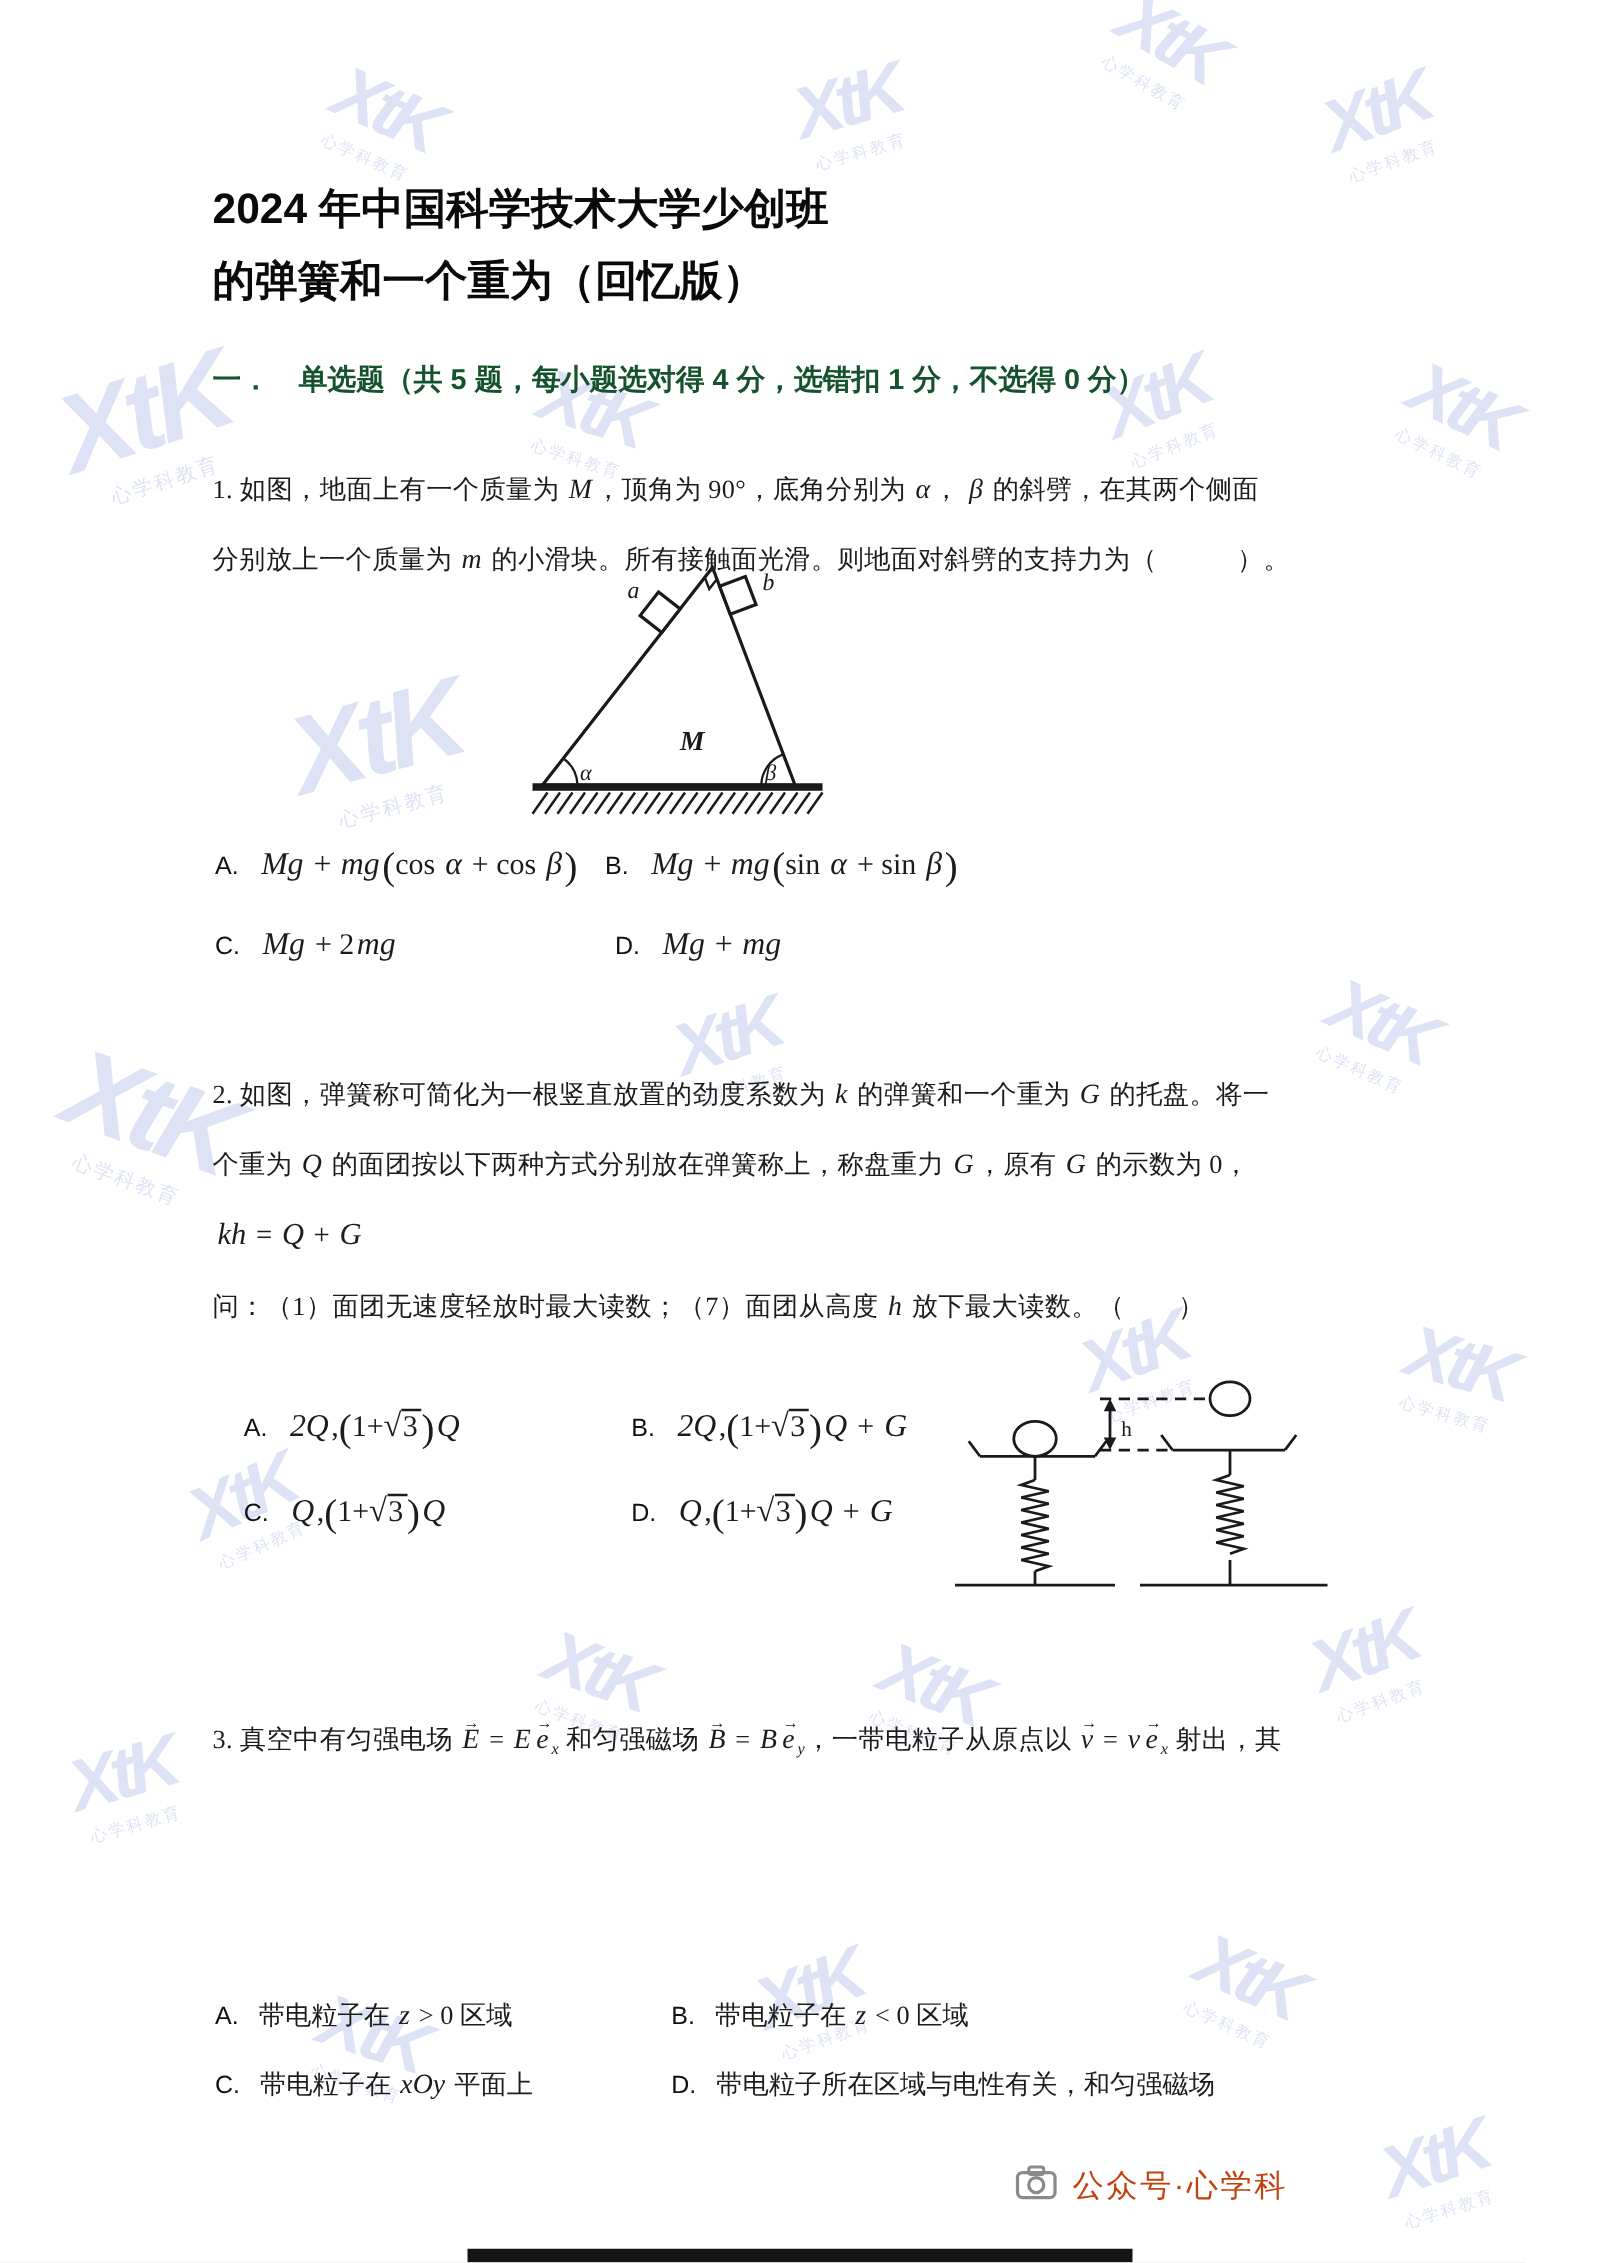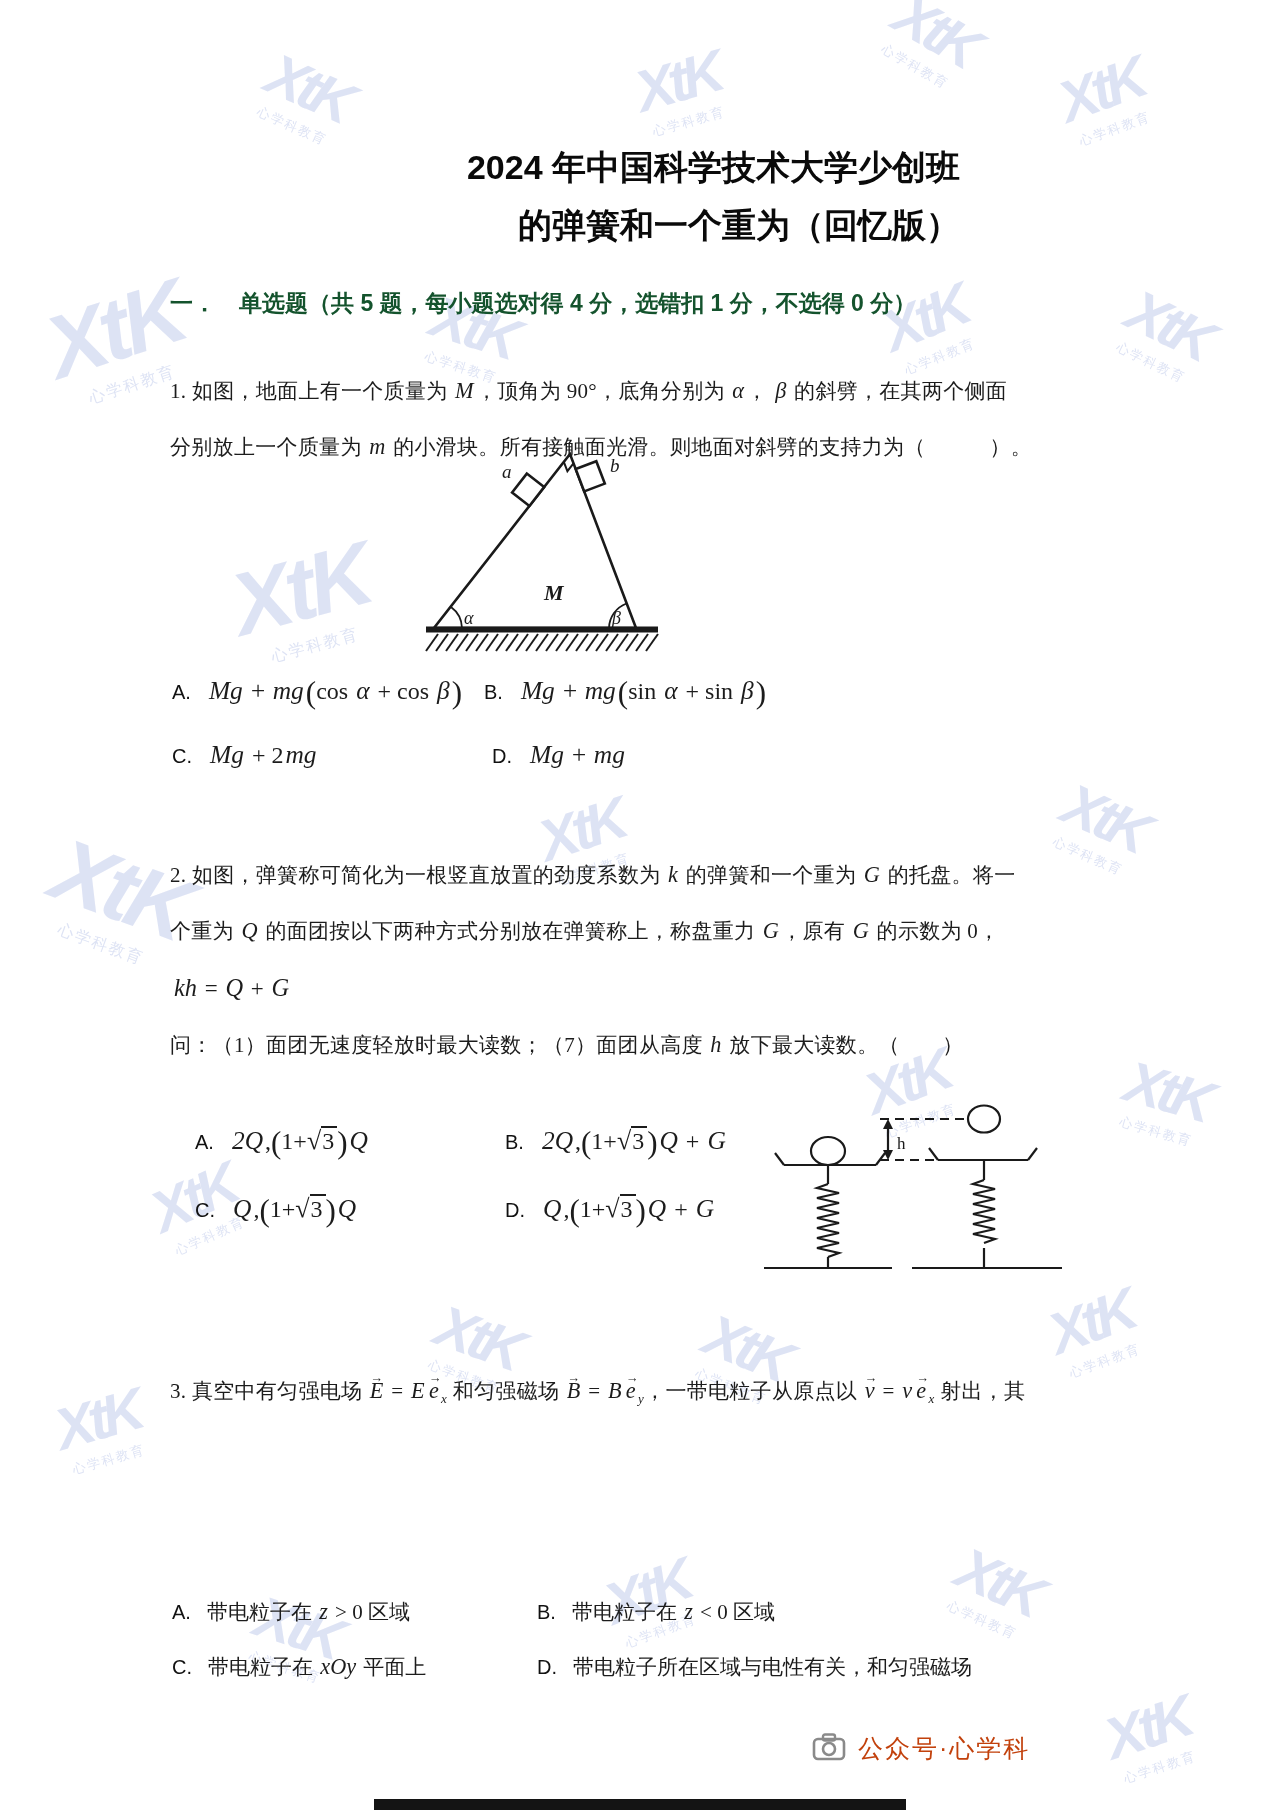--- a/index.html
+++ b/index.html
@@ -7,21 +7,21 @@
         font-family:"Liberation Serif",serif;color:#1c1c1c;}
   .abs{position:absolute;z-index:2;}
   
   .wm{position:absolute;z-index:1;color:#c3cdec;opacity:.55;text-align:center;
       font-family:"Liberation Sans",sans-serif;pointer-events:none;}
   .wm-logo{display:block;font-size:58px;font-weight:bold;font-style:italic;letter-spacing:-5px;line-height:1;}
   .wm-cap{display:block;font-size:13px;letter-spacing:2px;margin-top:4px;}
   .wm-lg .wm-logo{font-size:88px;}
   .wm-lg .wm-cap{font-size:16px;}
   
-  .titlewrap{left:170px;top:138px;width:790px;text-align:right;}
+  .titlewrap{left:170px;top:138px;width:790px;text-align:left;}
   .title-line{font-family:"Liberation Sans",sans-serif;font-weight:bold;font-size:34px;line-height:58px;color:#0a0a0a;}
   .section-h{font-family:"Liberation Sans",sans-serif;font-weight:bold;font-size:23px;color:#14532d;white-space:nowrap;}
   
   .cnline{font-size:21px;white-space:nowrap;letter-spacing:.3px;}
   .cn{font-style:normal;margin-top:24px;}
   .i{font-style:italic;padding:0 2px;font-size:1.06em;}
   .r{font-style:normal;}
   .sub{font-style:italic;font-size:13px;vertical-align:-5px;}
   .vec{position:relative;display:inline-block;font-style:italic;padding:0 2px;font-size:1.06em;}
   .vec::after{content:"\2192";position:absolute;left:15%;top:-0.62em;font-size:0.58em;font-style:normal;}

